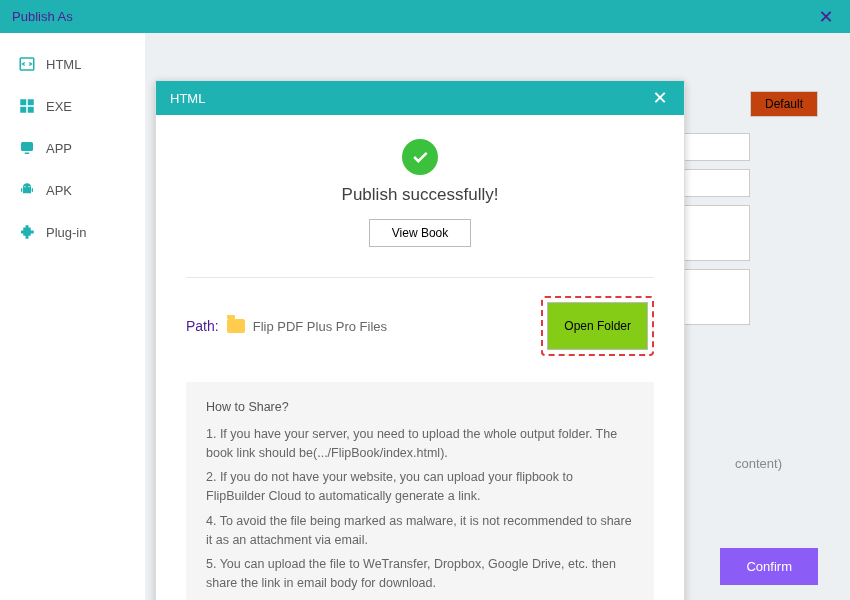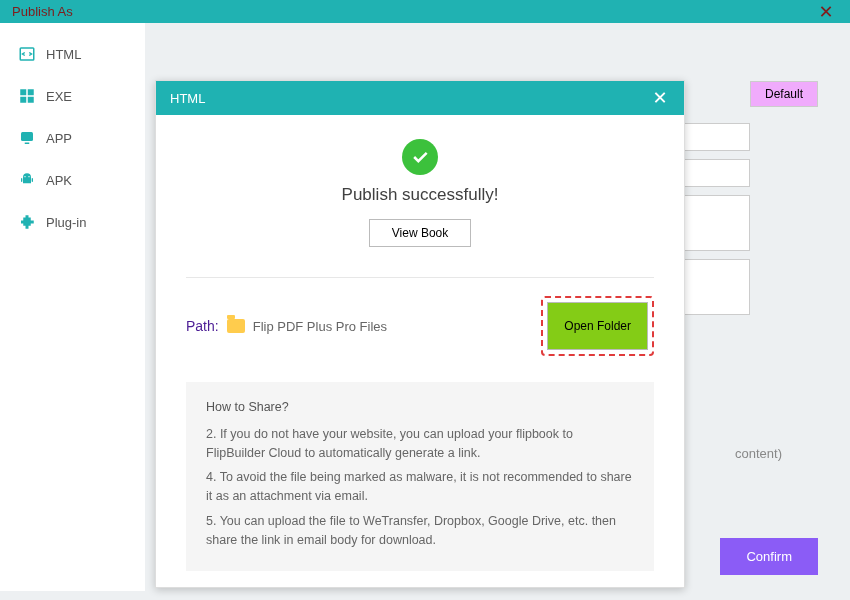--- a/index.html
+++ b/index.html
@@ -8,23 +8,23 @@
       font-size: 13px;
       color: #555;
       background: #edf0f2;
       width: 850px; height: 600px;
       overflow: hidden;
       position: relative;
     }
 
     
     .win-bar {
-      height: 23px;
+      height: 33px;
       background: #20b2b2;
-      color: #7f1d1d;
+      color: #4c1d95;
       display: flex;
       align-items: center;
       padding: 0 12px;
     }
     .win-bar .title { flex: 1; font-size: 13px; }
     .win-close-x {
       font-size: 18px; cursor: pointer;
       width: 24px; text-align: center;
     }
 
@@ -51,21 +51,21 @@
     .main {
       flex: 1;
       position: relative;
       padding: 0 16px;
     }
     .default-btn {
       position: absolute;
       top: 58px; right: 32px;
       padding: 5px 14px;
       border: 1px solid #ccc;
-      background: #f0abfc;
+      background: #c2410c;
       font-size: 12px;
       cursor: pointer;
     }
     .bg-fields {
       position: absolute;
       right: 100px; top: 100px;
       width: 280px;
       display:flex; flex-direction:column; gap:8px;
     }
     .bg-fields input,
@@ -287,18 +287,19 @@
       <span class="path-label">Path:</span>
       <span class="folder-ico"></span>
       <span class="path-text">Flip PDF Plus Pro Files</span>
       <span class="open-folder-callout">
         <button class="open-folder-btn">Open Folder</button>
       </span>
     </div>
 
     <div class="share-box">
       <div class="share-title">How to Share?</div>
+      <p>1. If you have your server, you need to upload the whole output folder. The book link should be(.../FlipBook/index.html).</p>
       <p>2. If you do not have your website, you can upload your flipbook to FlipBuilder Cloud to automatically generate a link.</p>
       <p>4. To avoid the file being marked as malware, it is not recommended to share it as an attachment via email.</p>
       <p>5. You can upload the file to WeTransfer, Dropbox, Google Drive, etc. then share the link in email body for download.</p>
     </div>
   </div>
 </div>
 
 </body></html>

